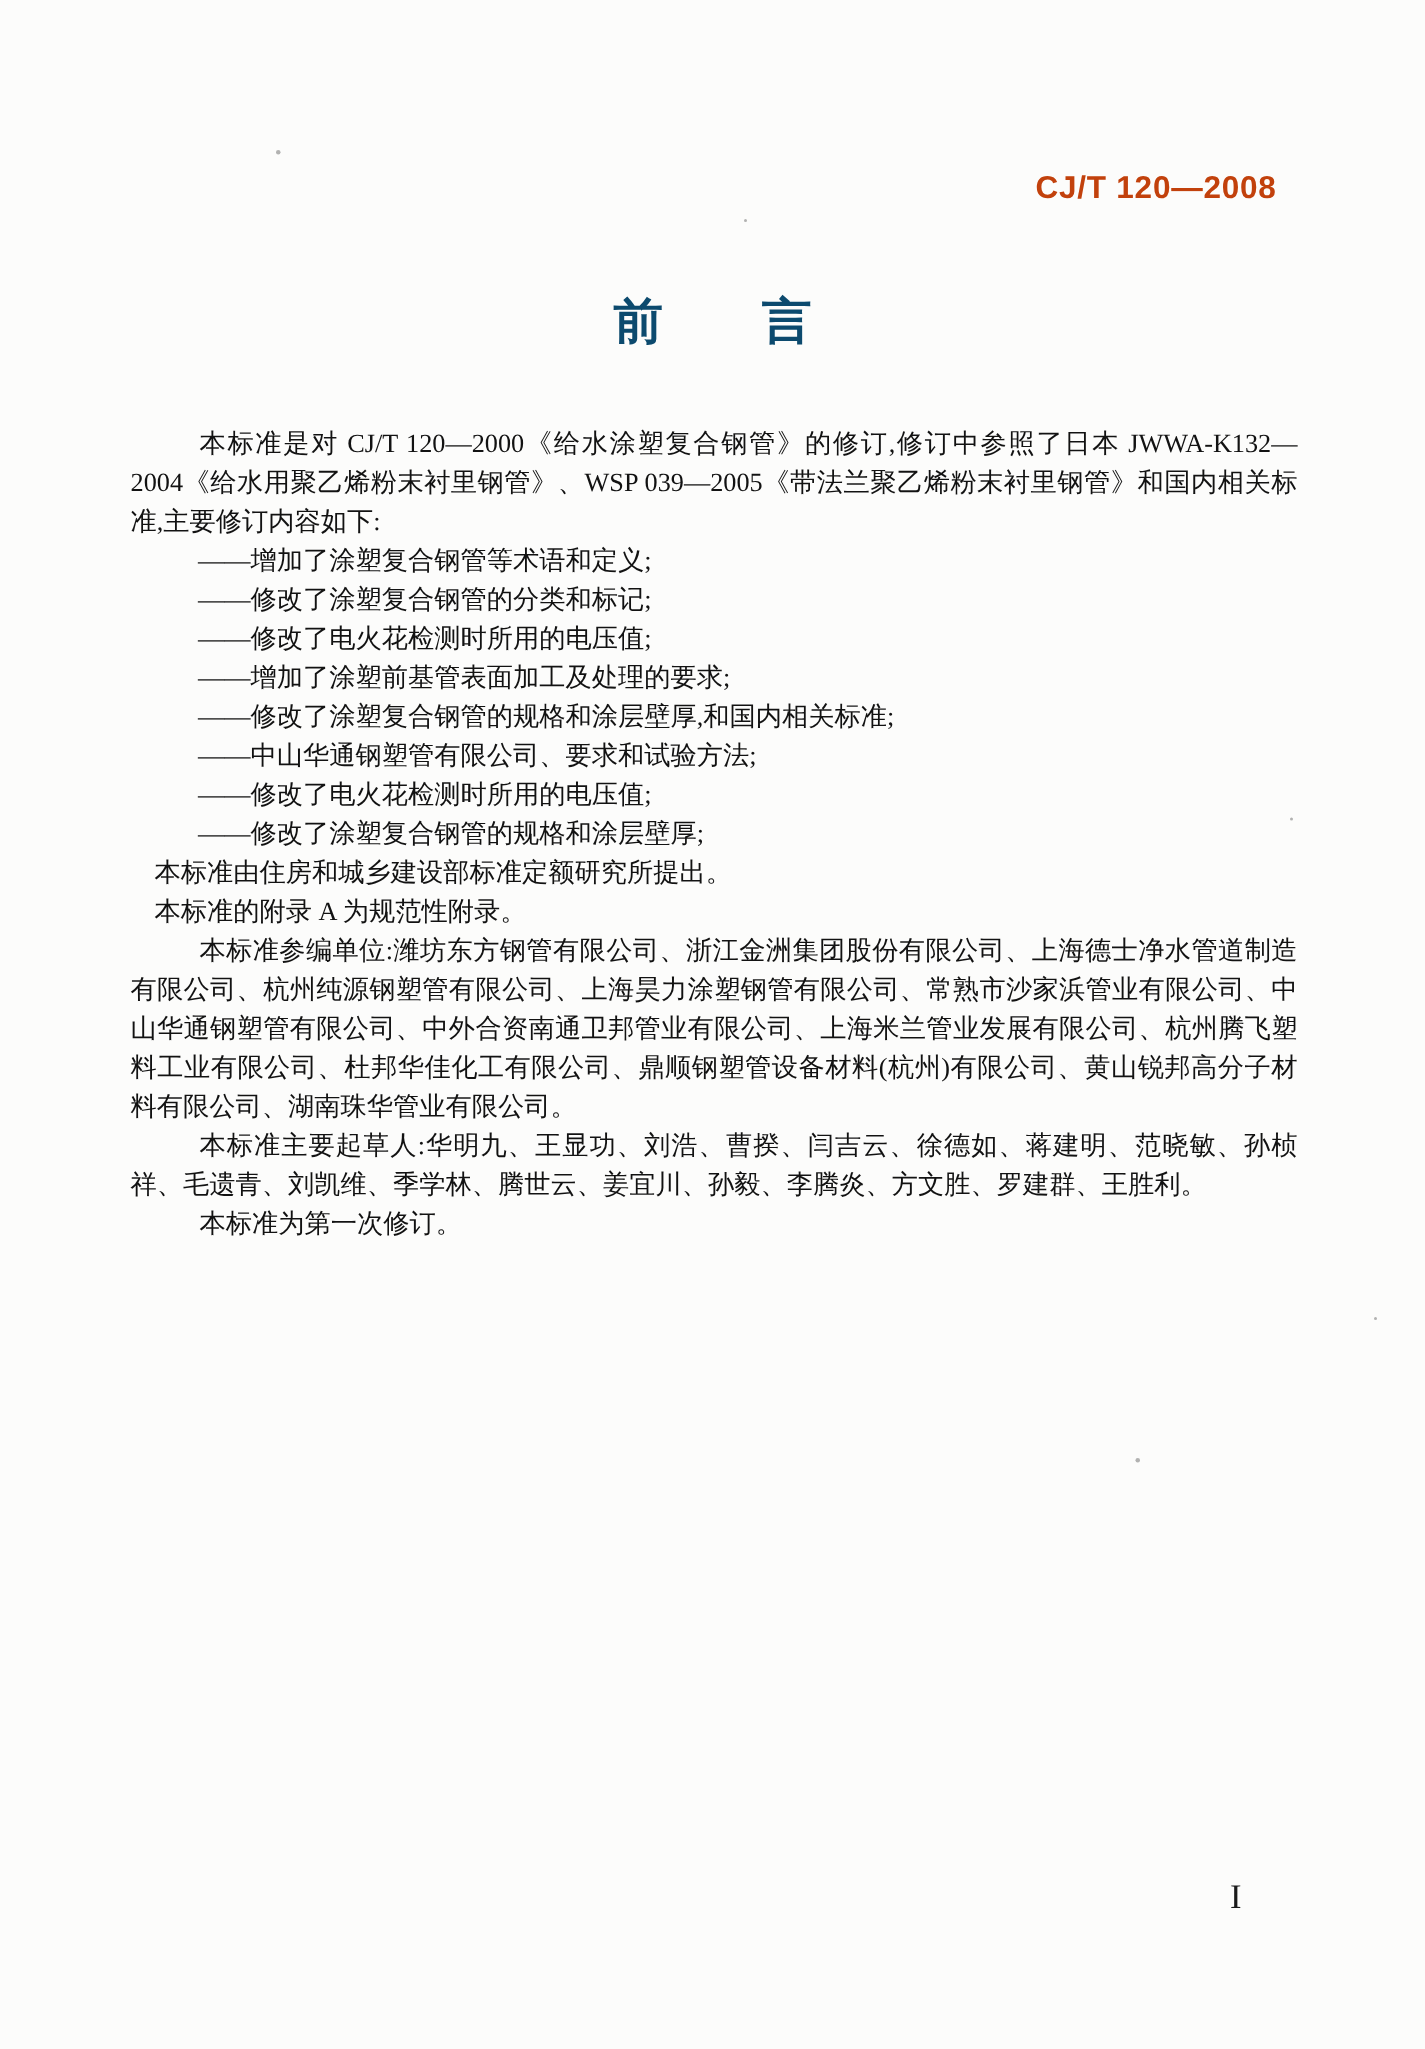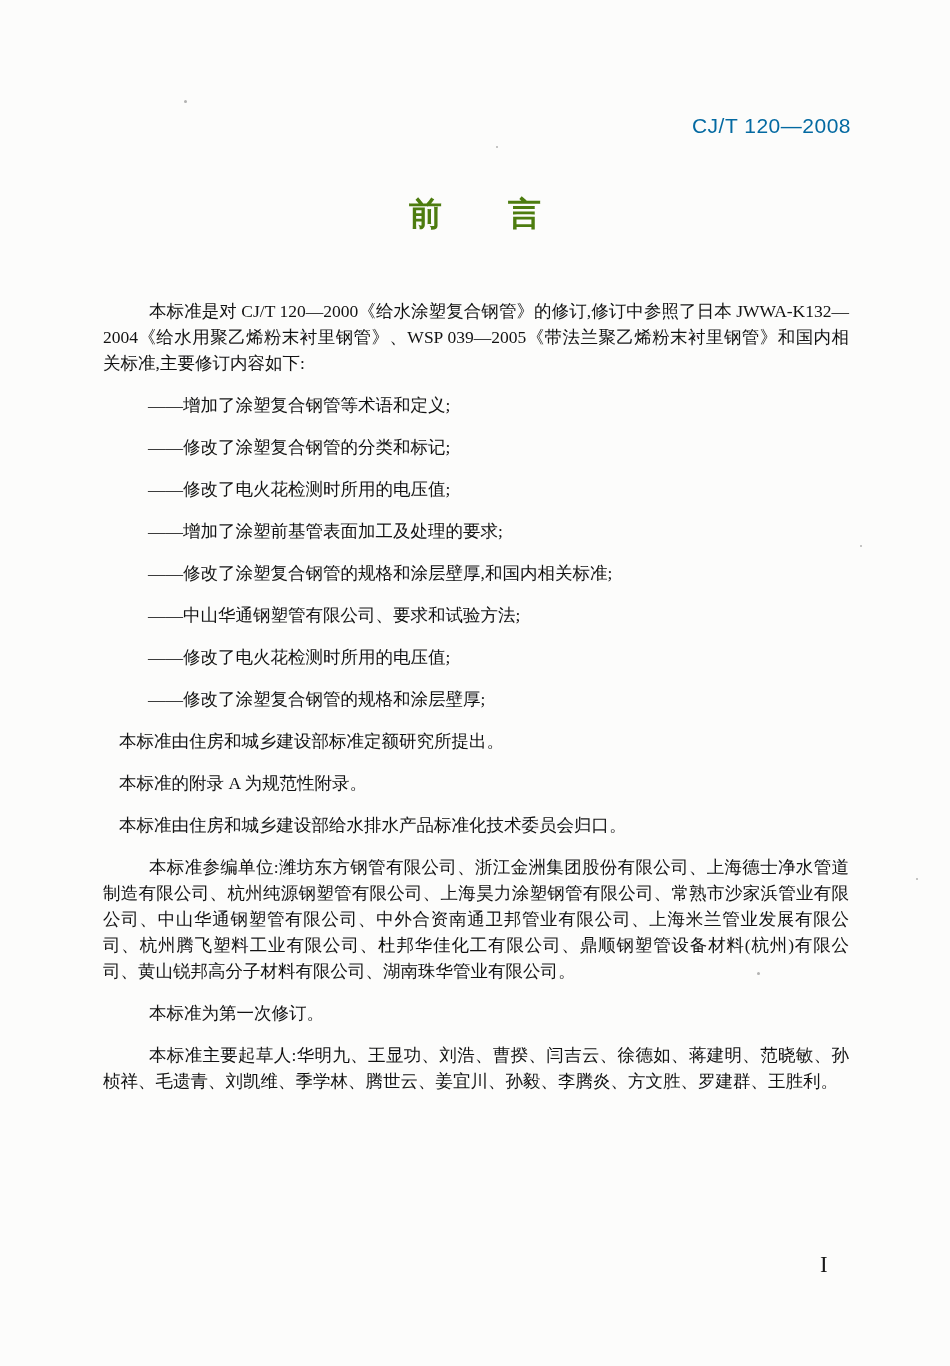--- a/index.html
+++ b/index.html
@@ -15,50 +15,50 @@
     background: #fcfcfb;
     overflow: hidden;
     color: #111;
     font-family: "Liberation Serif", "DejaVu Serif", serif;
   }
   .std-code {
     position: absolute;
     top: 114px;
     right: 99px;
     font-family: "Liberation Sans", "DejaVu Sans", sans-serif;
-    font-weight: 400;
+    font-weight: 700;
     font-size: 21px;
     letter-spacing: 0.5px;
-    color: #0369a1;
+    color: #c2410c;
     white-space: nowrap;
   }
   .doc-title {
     position: absolute;
     top: 192px;
     left: 0;
     width: 100%;
     margin: 0;
     text-align: center;
     font-family: "Liberation Sans", "DejaVu Sans", sans-serif;
     font-weight: 700;
     font-size: 33px;
-    color: #4d7c0f;
+    color: #0c4a6e;
   }
   .body-text {
     position: absolute;
     top: 282px;
     left: 87px;
     width: 778px;
     font-size: 17.5px;
     line-height: 26px;
     text-align: justify;
     color: #121212;
   }
   .body-text p {
-    margin: 16px;
+    margin: 0;
   }
   .para-indent { text-indent: 46px; }
   .rev-item    { text-indent: 45px; }
   .note-line   { text-indent: 16px; }
   .page-number {
     position: absolute;
     top: 1252px;
     left: 820px;
     font-family: "Liberation Serif", "DejaVu Serif", serif;
     font-size: 23px;
@@ -96,28 +96,27 @@
     <p class="rev-item">——增加了涂塑前基管表面加工及处理的要求;</p>
     <p class="rev-item">——修改了涂塑复合钢管的规格和涂层壁厚,和国内相关标准;</p>
     <p class="rev-item">——中山华通钢塑管有限公司、要求和试验方法;</p>
     <p class="rev-item">——修改了电火花检测时所用的电压值;</p>
     <p class="rev-item">——修改了涂塑复合钢管的规格和涂层壁厚;</p>
 
     <p class="note-line">本标准由住房和城乡建设部标准定额研究所提出。</p>
 
     <p class="note-line">本标准的附录 A 为规范性附录。</p>
 
-    <p class="note-line">本标准由住房和城乡建设部给水排水产品标准化技术委员会归口。</p>
 
 
     <p class="para-indent">本标准参编单位:潍坊东方钢管有限公司、浙江金洲集团股份有限公司、上海德士净水管道制造有限公司、杭州纯源钢塑管有限公司、上海昊力涂塑钢管有限公司、常熟市沙家浜管业有限公司、中山华通钢塑管有限公司、中外合资南通卫邦管业有限公司、上海米兰管业发展有限公司、杭州腾飞塑料工业有限公司、杜邦华佳化工有限公司、鼎顺钢塑管设备材料(杭州)有限公司、黄山锐邦高分子材料有限公司、湖南珠华管业有限公司。</p>
 
+    <p class="para-indent">本标准主要起草人:华明九、王显功、刘浩、曹揆、闫吉云、徐德如、蒋建明、范晓敏、孙桢祥、毛遗青、刘凯维、季学林、腾世云、姜宜川、孙毅、李腾炎、方文胜、罗建群、王胜利。</p>
+
     <p class="para-indent">本标准为第一次修订。</p>
-
-    <p class="para-indent">本标准主要起草人:华明九、王显功、刘浩、曹揆、闫吉云、徐德如、蒋建明、范晓敏、孙桢祥、毛遗青、刘凯维、季学林、腾世云、姜宜川、孙毅、李腾炎、方文胜、罗建群、王胜利。</p>
 
   </div>
 
   <div class="page-number">I</div>
 
   <div class="speck s1"></div>
   <div class="speck s2"></div>
   <div class="speck s3"></div>
   <div class="speck s4"></div>
   <div class="speck s5"></div>

